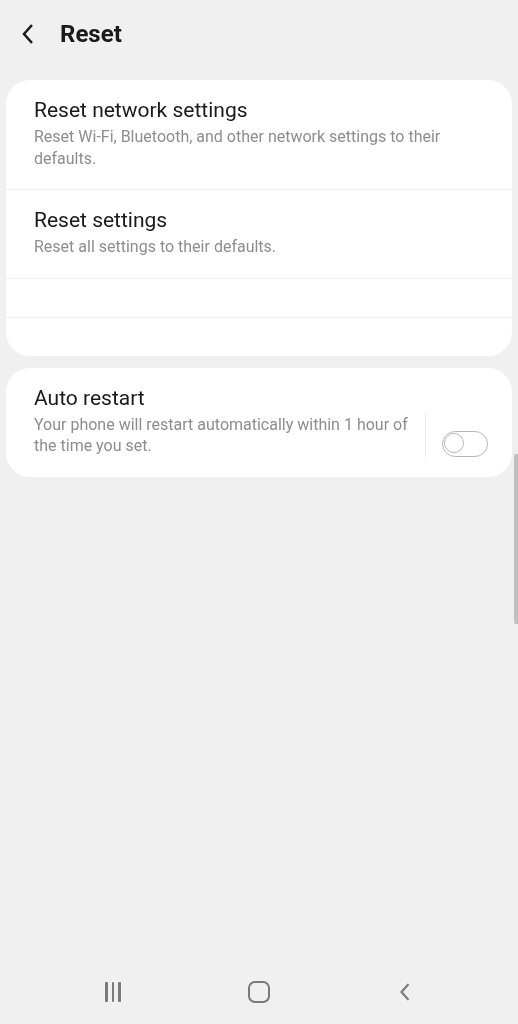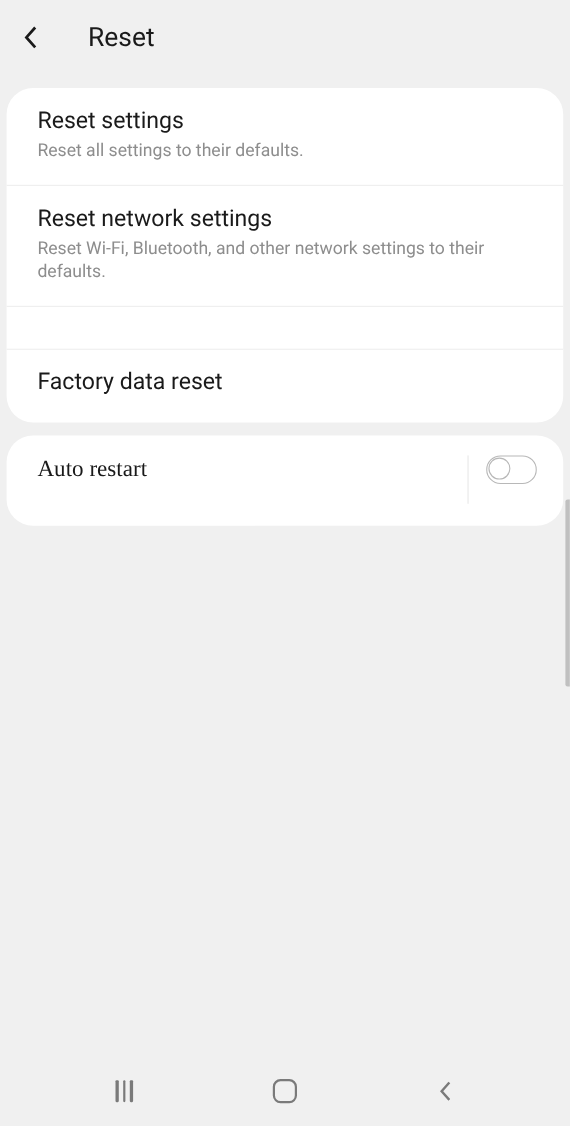--- a/index.html
+++ b/index.html
@@ -28,23 +28,22 @@
     }
     .back-btn svg {
       width: 16px;
       height: 24px;
       stroke: #1a1a1a;
       stroke-width: 2.5;
       fill: none;
     }
     .header-title {
       font-size: 24px;
-      font-weight: 400;
+      font-weight: 700;
       color: #1a1a1a;
-      margin-left: 20px;
     }
     .card {
       background: #ffffff;
       border-radius: 24px;
       margin: 12px 6px 0 6px;
     }
     .list-item {
       padding: 18px 28px 20px 28px;
       cursor: pointer;
     }
@@ -57,23 +56,22 @@
       color: #1a1a1a;
       margin-bottom: 4px;
     }
     .item-desc {
       font-size: 16px;
       color: #8d8d8d;
       line-height: 1.35;
     }
     .toggle-item {
       display: flex;
-      align-items: flex-start;
+      align-items: flex-end;
       padding: 18px 24px 20px 28px;
-      font-family: Liberation Serif, serif;
     }
     .toggle-text {
       flex: 1;
       padding-right: 12px;
     }
     .toggle-divider {
       width: 1px;
       height: 44px;
       background: #e8e8e8;
       margin-right: 16px;
@@ -153,38 +151,38 @@
   <div class="back-btn">
     <svg viewBox="0 0 16 24">
       <polyline points="12,3 4,12 12,21"></polyline>
     </svg>
   </div>
   <div class="header-title">Reset</div>
 </div>
 
 <div class="card">
   <div class="list-item with-border">
+    <div class="item-title">Reset network settings</div>
+    <div class="item-desc">Reset Wi-Fi, Bluetooth, and other network settings to their defaults.</div>
+  </div>
+  <div class="list-item with-border">
     <div class="item-title">Reset settings</div>
     <div class="item-desc">Reset all settings to their defaults.</div>
   </div>
   <div class="list-item with-border">
-    <div class="item-title">Reset network settings</div>
-    <div class="item-desc">Reset Wi-Fi, Bluetooth, and other network settings to their defaults.</div>
-  </div>
-  <div class="list-item with-border">
   </div>
   <div class="list-item">
-    <div class="item-title">Factory data reset</div>
   </div>
 </div>
 
 <div class="card">
   <div class="toggle-item">
     <div class="toggle-text">
       <div class="item-title">Auto restart</div>
+      <div class="item-desc">Your phone will restart automatically within 1 hour of the time you set.</div>
     </div>
     <div class="toggle-divider"></div>
     <div class="toggle-switch">
       <div class="toggle-knob"></div>
     </div>
   </div>
 </div>
 
 <div class="scroll-indicator"></div>
 

